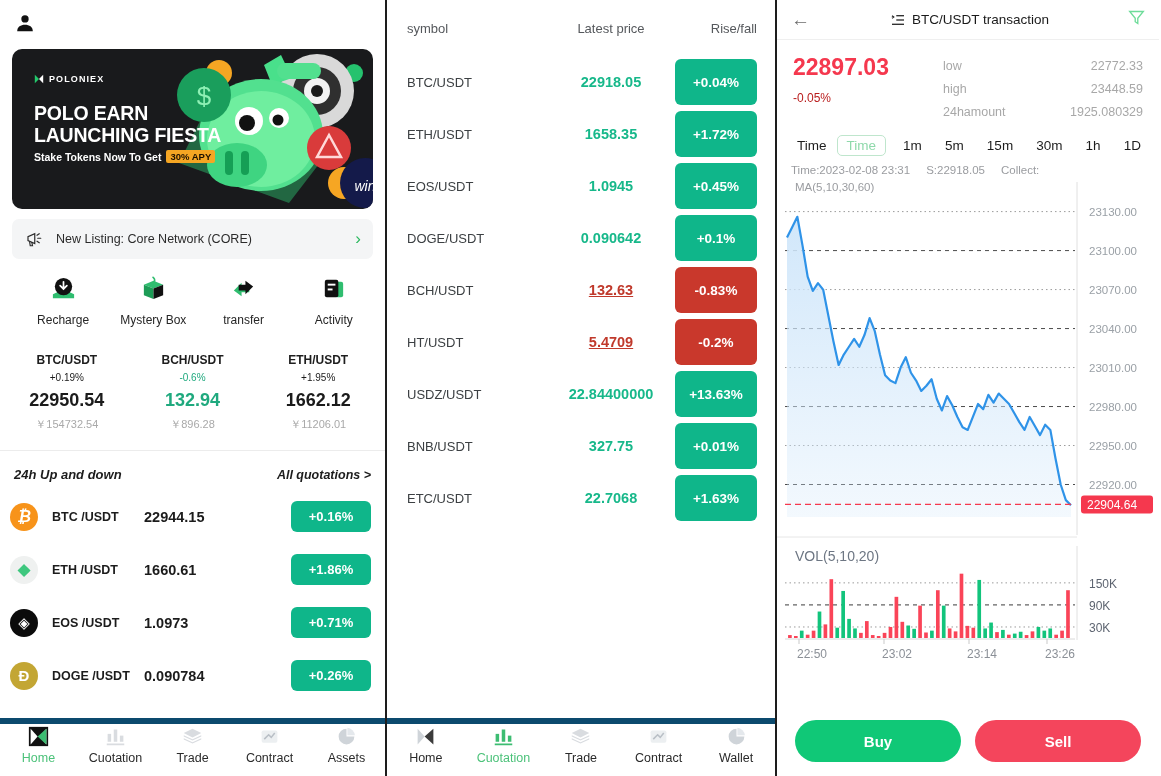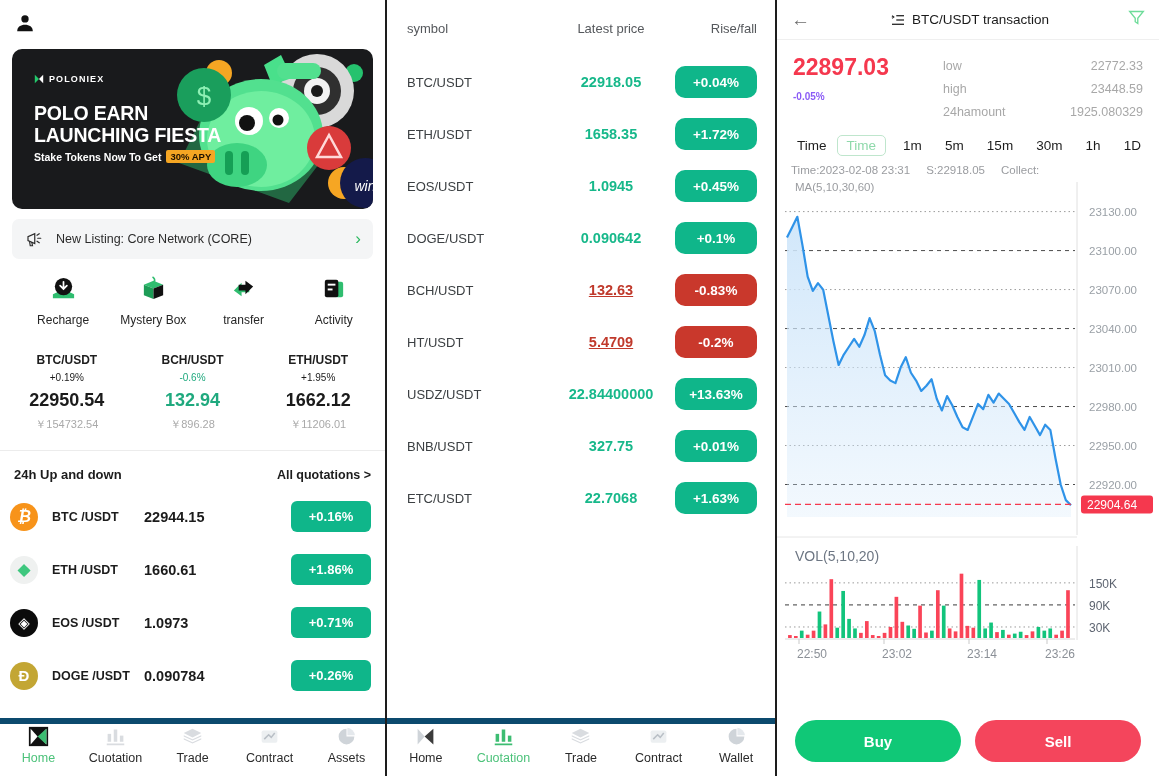--- a/index.html
+++ b/index.html
@@ -49,21 +49,21 @@
   .quick .qi .lb { margin-top: 10px; font-size: 12px; color: #262626; }
 
   .tickers { display: flex; padding: 16px 4px 10px 4px; }
   .tickers .tk { flex: 1; text-align: center; }
   .tickers .tk .pair { font-size: 12px; color: #1e1e1e; font-weight: 600; }
   .tickers .tk .pct { font-size: 10px; margin-top: 5px; }
   .tickers .tk .price { font-size: 18px; font-weight: 700; margin-top: 7px; }
   .tickers .tk .cny { font-size: 11px; color: #a9a9a9; margin-top: 6px; }
   .sep { height: 1px; background: #ececec; margin-top: 8px; }
 
-  .updown { display: flex; align-items: center; padding: 16px 14px 8px 14px; }
+  .updown { display: flex; align-items: center; padding: 16px 14px 8px 14px; font-style: italic; }
   .updown .t { flex: 1; font-size: 13px; color: #1c1c1c; font-weight: 600;}
   .updown .a { font-size: 12.5px; color: #1c1c1c; font-weight: 600;}
 
   .coinrow { display: flex; align-items: center; height: 53px; padding: 0 14px 0 10px; }
   .coinrow .cicon { width: 28px; height: 28px; border-radius: 50%; flex:none; display:flex; align-items:center; justify-content:center; }
   .coinrow .cname { margin-left: 14px; width: 92px; font-size: 12.5px; color: #1c1c1c; font-weight: 600;}
   .coinrow .cprice { flex: 1; font-size: 14.5px; color: #1b1b1b; font-weight: 600;}
   .badge {
     width: 80px; height: 31px; border-radius: 6px; color: #fff;
     font-size: 13px; font-weight: 700; display: flex; align-items: center; justify-content: center;
@@ -82,37 +82,37 @@
 
   
   .mhead { display: flex; align-items: center; height: 56px; padding: 0 18px 0 20px; }
   .mhead .h1 { width: 150px; font-size: 13px; color: #55585c; }
   .mhead .h2 { flex: 1; text-align: center; font-size: 13px; color: #55585c; padding-right: 10px;}
   .mhead .h3 { width: 82px; text-align: right; font-size: 13px; color: #55585c; }
   .mrow { display: flex; align-items: center; height: 52px; padding: 0 18px 0 20px; }
   .mrow .s { width: 150px; font-size: 13px; color: #3c4043; }
   .mrow .p { flex: 1; text-align: center; font-size: 14.5px; font-weight: 600; padding-right: 10px;}
   .mrow .b { width: 82px; display: flex; justify-content: flex-end; }
-  .mrow .b .badge { width: 82px; height: 32px; font-size: 13.5px; border-radius: 10px; }
+  .mrow .b .badge { width: 82px; height: 46px; font-size: 13.5px; }
   .up-t { color: #17b88a; }
   .down-t { color: #c0392b; text-decoration: underline; }
 
   
   .thead {
     height: 40px; display: flex; align-items: center; padding: 0 14px;
     border-bottom: 1px solid #efefef;
   }
   .thead .back { width: 34px; font-size: 19px; color: #6d6d6d; }
   .thead .ttl { flex: 1; text-align: center; font-size: 13.5px; color: #1a1a1a; display:flex; align-items:center; justify-content:center; gap:7px;}
   .thead .filt { width: 30px; text-align: right; }
 
   .pricerow { display: flex; padding: 14px 16px 4px 16px; }
   .pricerow .left { width: 150px; }
   .pricerow .last { font-size: 23px; font-weight: 800; color: #f5384e; }
-  .pricerow .chg { font-size: 10px; font-weight: 700; color: #8b5cf6; margin-top: 10px; }
+  .pricerow .chg { font-size: 12px; font-weight: 400; color: #b91c1c; margin-top: 10px; }
   .pricerow .right { flex: 1; }
   .kv { display: flex; font-size: 12.5px; color: #a8a8a8; height: 23px; align-items: center; }
   .kv .k { width: 100px; }
   .kv .v { flex: 1; text-align: right; }
 
   .periods { display: flex; align-items: center; padding: 8px 12px 6px 14px; gap: 4px; }
   .periods .pitem { font-size: 13.5px; color: #1d1d1d; padding: 2px 6px; }
   .periods .pitem.sel { color: #8fd9ab; border: 1px solid #bfe6cd; border-radius: 5px; padding: 2px 9px; }
   .periods .spacer { flex: 1; }
 

